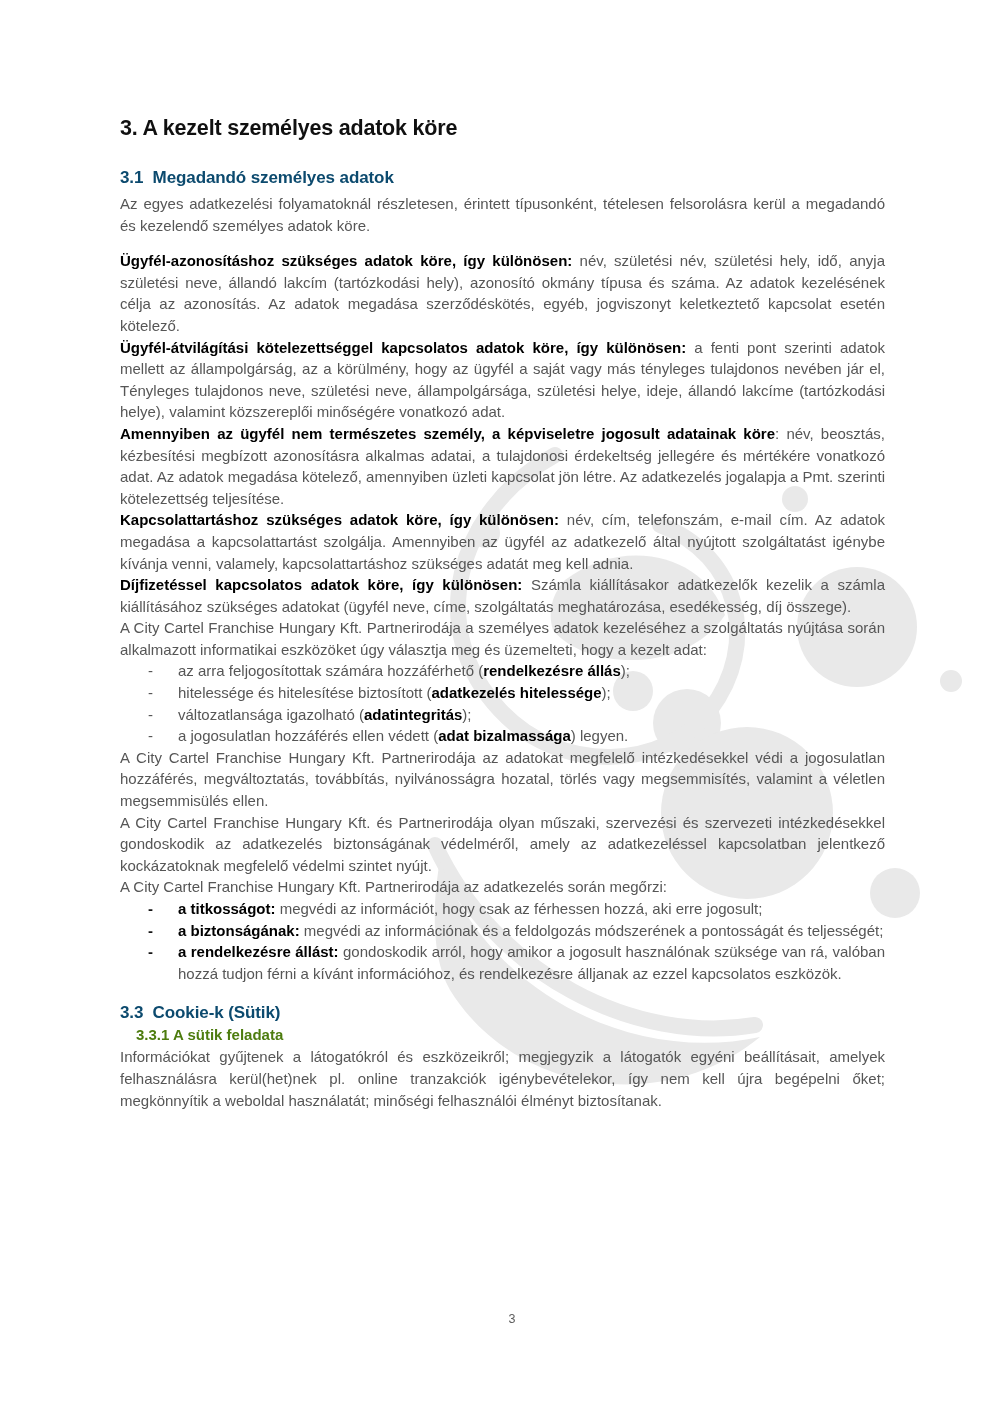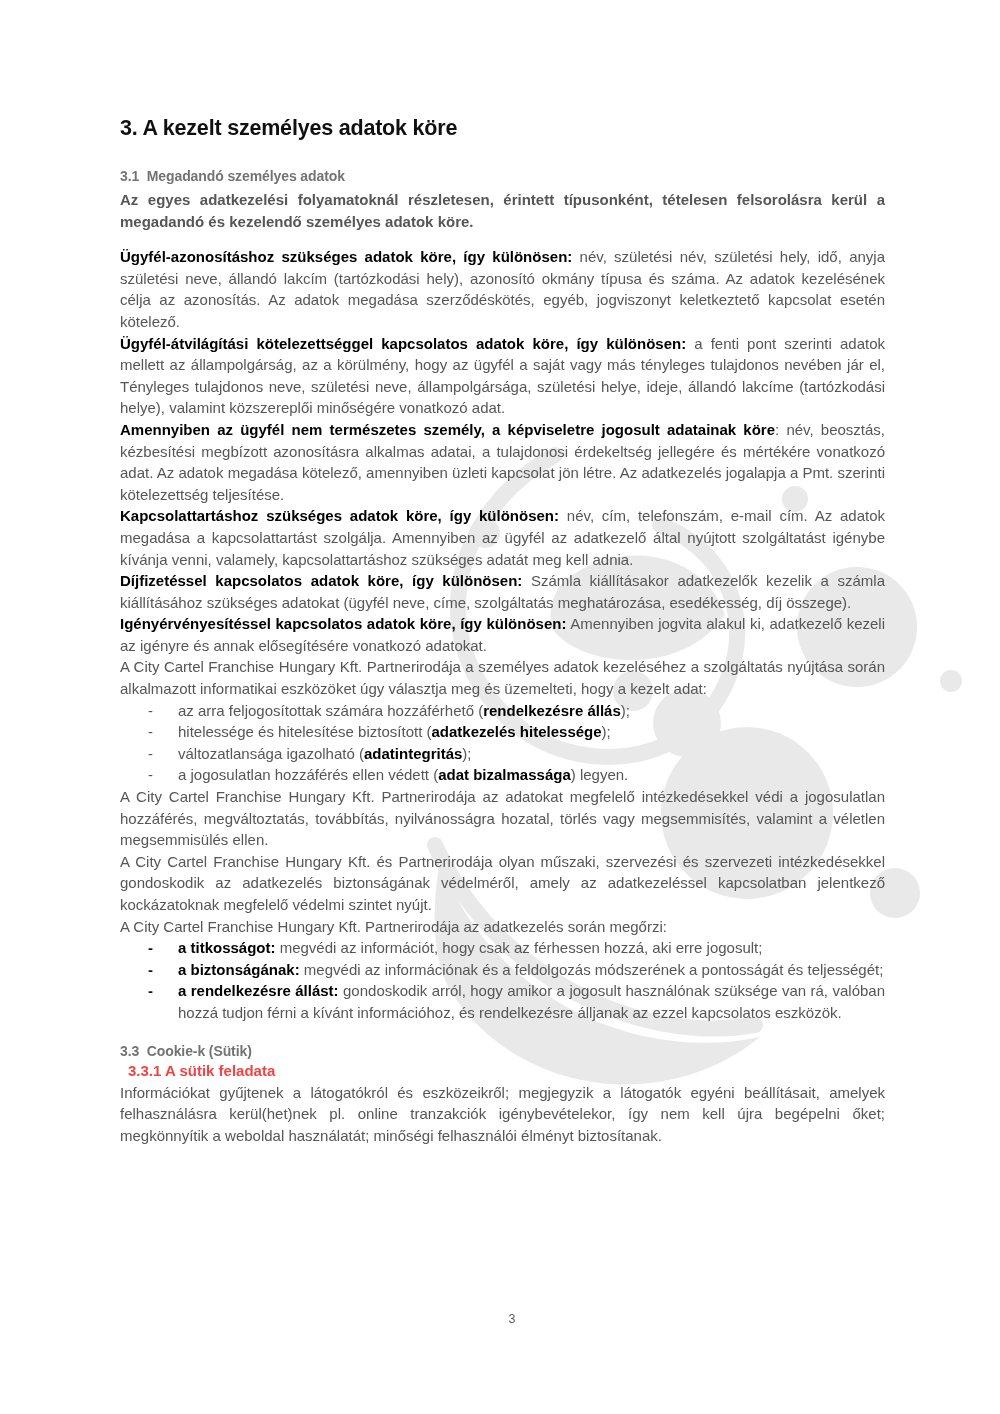--- a/index.html
+++ b/index.html
@@ -29,42 +29,42 @@
     z-index:1;
   }
   h1{
     font-size:21.5px;
     font-weight:800;
     color:#101010;
     letter-spacing:-0.2px;
     margin:0 0 27px 0;
   }
   h2{
-    font-size:14px;
+    font-size:17px;
     font-weight:800;
-    color:#737373;
+    color:#0c4a6e;
     margin:0 0 5px 0;
     letter-spacing:-0.1px;
   }
   h2.h32{margin-top:15px;}
   h2.h33{margin-top:19px;margin-bottom:3px;}
   h3{
     font-size:15px;
     font-weight:800;
-    color:#ef4444;
-    margin:0 0 3px 8px;
+    color:#4d7c0f;
+    margin:0 0 3px 16px;
   }
   p.body{
     font-size:15px;
     line-height:21.6px;
     color:#565656;
     margin:0;
   }
   .just{text-align:justify;}
-  p.intro{margin-bottom:14px;font-weight:bold;}
+  p.intro{margin-bottom:14px;}
   p.body b, li b{
     color:#000000;
     font-weight:700;
   }
   .gap{margin-top:16px;}
   ul.bullets{
     list-style:none;
     margin:0;
     padding:0;
   }
@@ -130,21 +130,20 @@
 
     <h2>3.1&nbsp; Megadandó személyes adatok</h2>
     <p class="body just intro">Az egyes adatkezelési folyamatoknál részletesen, érintett típusonként, tételesen felsorolásra kerül a megadandó és kezelendő személyes adatok köre.</p>
 
     <div>
       <p class="body just"><b>Ügyfél-azonosításhoz szükséges adatok köre, így különösen:</b><span> név, születési név, születési hely, idő, anyja születési neve, állandó lakcím (tartózkodási hely), azonosító okmány típusa és száma. Az adatok kezelésének célja az azonosítás. Az adatok megadása szerződéskötés, egyéb, jogviszonyt keletkeztető kapcsolat esetén kötelező.</span></p>
       <p class="body just"><b>Ügyfél-átvilágítási kötelezettséggel kapcsolatos adatok köre, így különösen:</b><span> a fenti pont szerinti adatok mellett az állampolgárság, az a körülmény, hogy az ügyfél a saját vagy más tényleges tulajdonos nevében jár el, Tényleges tulajdonos neve, születési neve, állampolgársága, születési helye, ideje, állandó lakcíme (tartózkodási helye), valamint közszereplői minőségére vonatkozó adat.</span></p>
       <p class="body just"><b>Amennyiben az ügyfél nem természetes személy, a képviseletre jogosult adatainak köre</b><span>: név, beosztás, kézbesítési megbízott azonosításra alkalmas adatai, a tulajdonosi érdekeltség jellegére és mértékére vonatkozó adat. Az adatok megadása kötelező, amennyiben üzleti kapcsolat jön létre. Az adatkezelés jogalapja a Pmt. szerinti kötelezettség teljesítése.</span></p>
       <p class="body just"><b>Kapcsolattartáshoz szükséges adatok köre, így különösen:</b><span> név, cím, telefonszám, e-mail cím. Az adatok megadása a kapcsolattartást szolgálja. Amennyiben az ügyfél az adatkezelő által nyújtott szolgáltatást igénybe kívánja venni, valamely, kapcsolattartáshoz szükséges adatát meg kell adnia.</span></p>
       <p class="body just"><b>Díjfizetéssel kapcsolatos adatok köre, így különösen:</b><span> Számla kiállításakor adatkezelők kezelik a számla kiállításához szükséges adatokat (ügyfél neve, címe, szolgáltatás meghatározása, esedékesség, díj összege).</span></p>
-      <p class="body just"><b>Igényérvényesítéssel kapcsolatos adatok köre, így különösen:</b><span> Amennyiben jogvita alakul ki, adatkezelő kezeli az igényre és annak elősegítésére vonatkozó adatokat.</span></p>
     </div>
 
     <p class="body just">A City Cartel Franchise Hungary Kft. Partnerirodája a személyes adatok kezeléséhez a szolgáltatás nyújtása során alkalmazott informatikai eszközöket úgy választja meg és üzemelteti, hogy a kezelt adat:</p>
 
     <ul class="bullets">
       <li><span class="dash">-</span><span>az arra feljogosítottak számára hozzáférhető (</span><b>rendelkezésre állás</b><span>);</span></li>
       <li><span class="dash">-</span><span>hitelessége és hitelesítése biztosított (</span><b>adatkezelés hitelessége</b><span>);</span></li>
       <li><span class="dash">-</span><span>változatlansága igazolható (</span><b>adatintegritás</b><span>);</span></li>
       <li><span class="dash">-</span><span>a jogosulatlan hozzáférés ellen védett (</span><b>adat bizalmassága</b><span>) legyen.</span></li>
     </ul>

